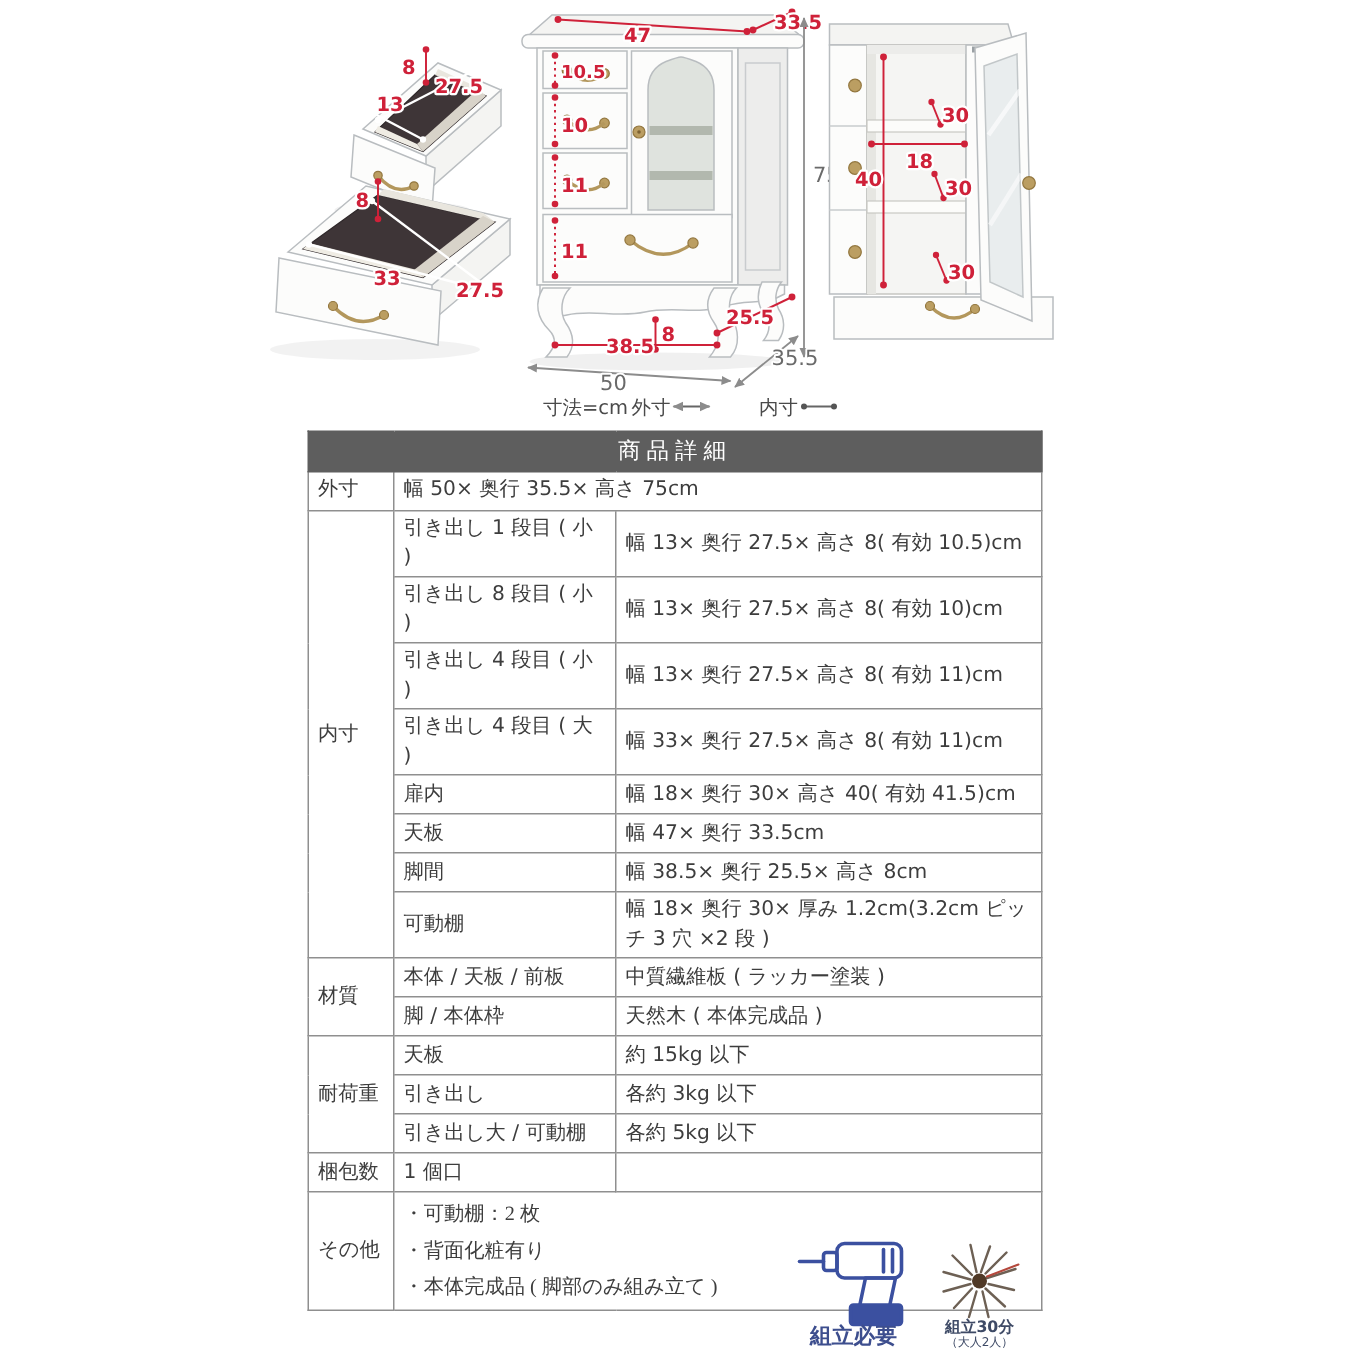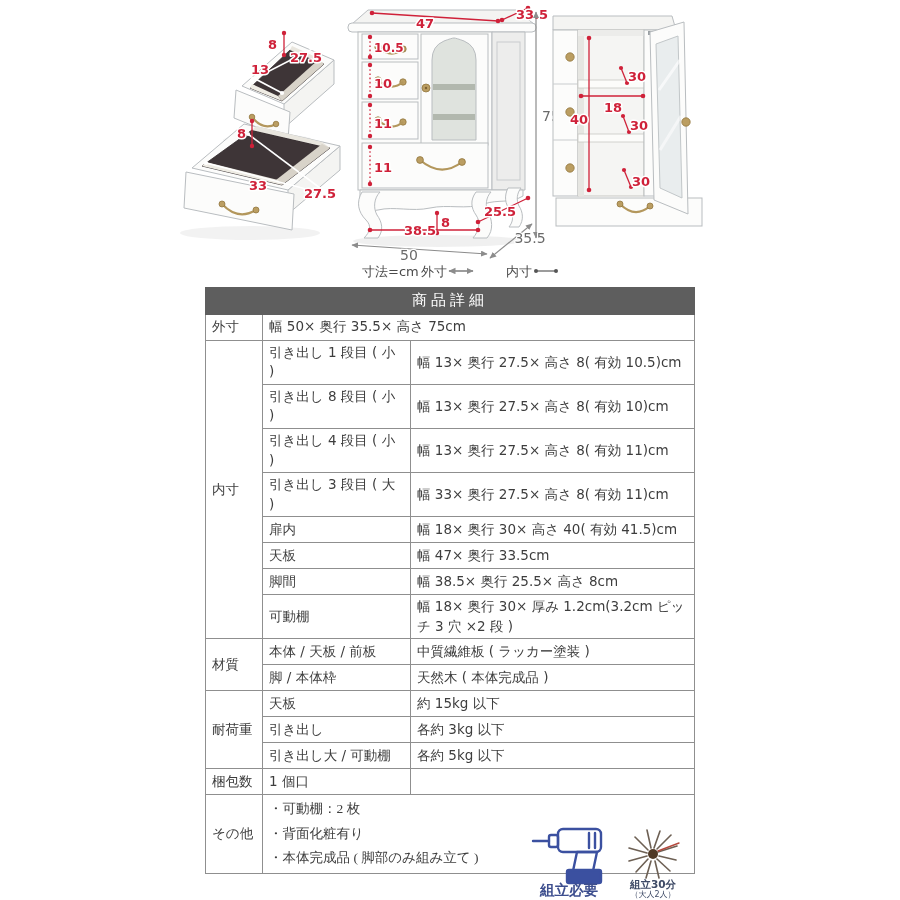--- a/index.html
+++ b/index.html
@@ -293,21 +293,21 @@
       </tr>
       <tr>
         <td>引き出し 8 段目 ( 小 )</td>
         <td>幅 13× 奥行 27.5× 高さ 8( 有効 10)cm</td>
       </tr>
       <tr>
         <td>引き出し 4 段目 ( 小 )</td>
         <td>幅 13× 奥行 27.5× 高さ 8( 有効 11)cm</td>
       </tr>
       <tr>
-        <td>引き出し 3 段目 ( 大 )</td>
+        <td>引き出し 4 段目 ( 大 )</td>
         <td>幅 33× 奥行 27.5× 高さ 8( 有効 11)cm</td>
       </tr>
       <tr>
         <td>扉内</td>
         <td>幅 18× 奥行 30× 高さ 40( 有効 41.5)cm</td>
       </tr>
       <tr>
         <td>天板</td>
         <td>幅 47× 奥行 33.5cm</td>
       </tr>

